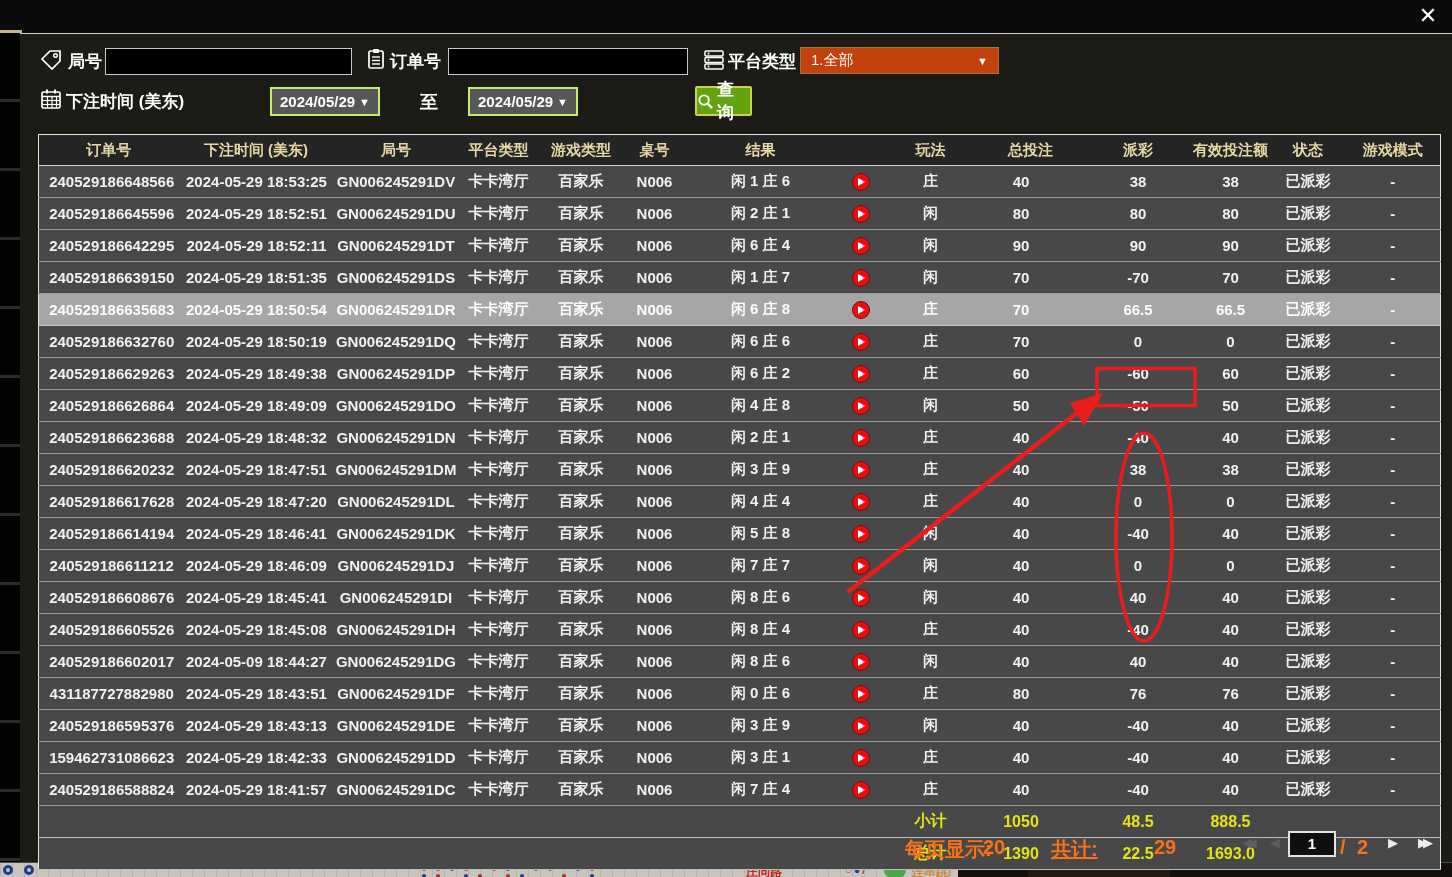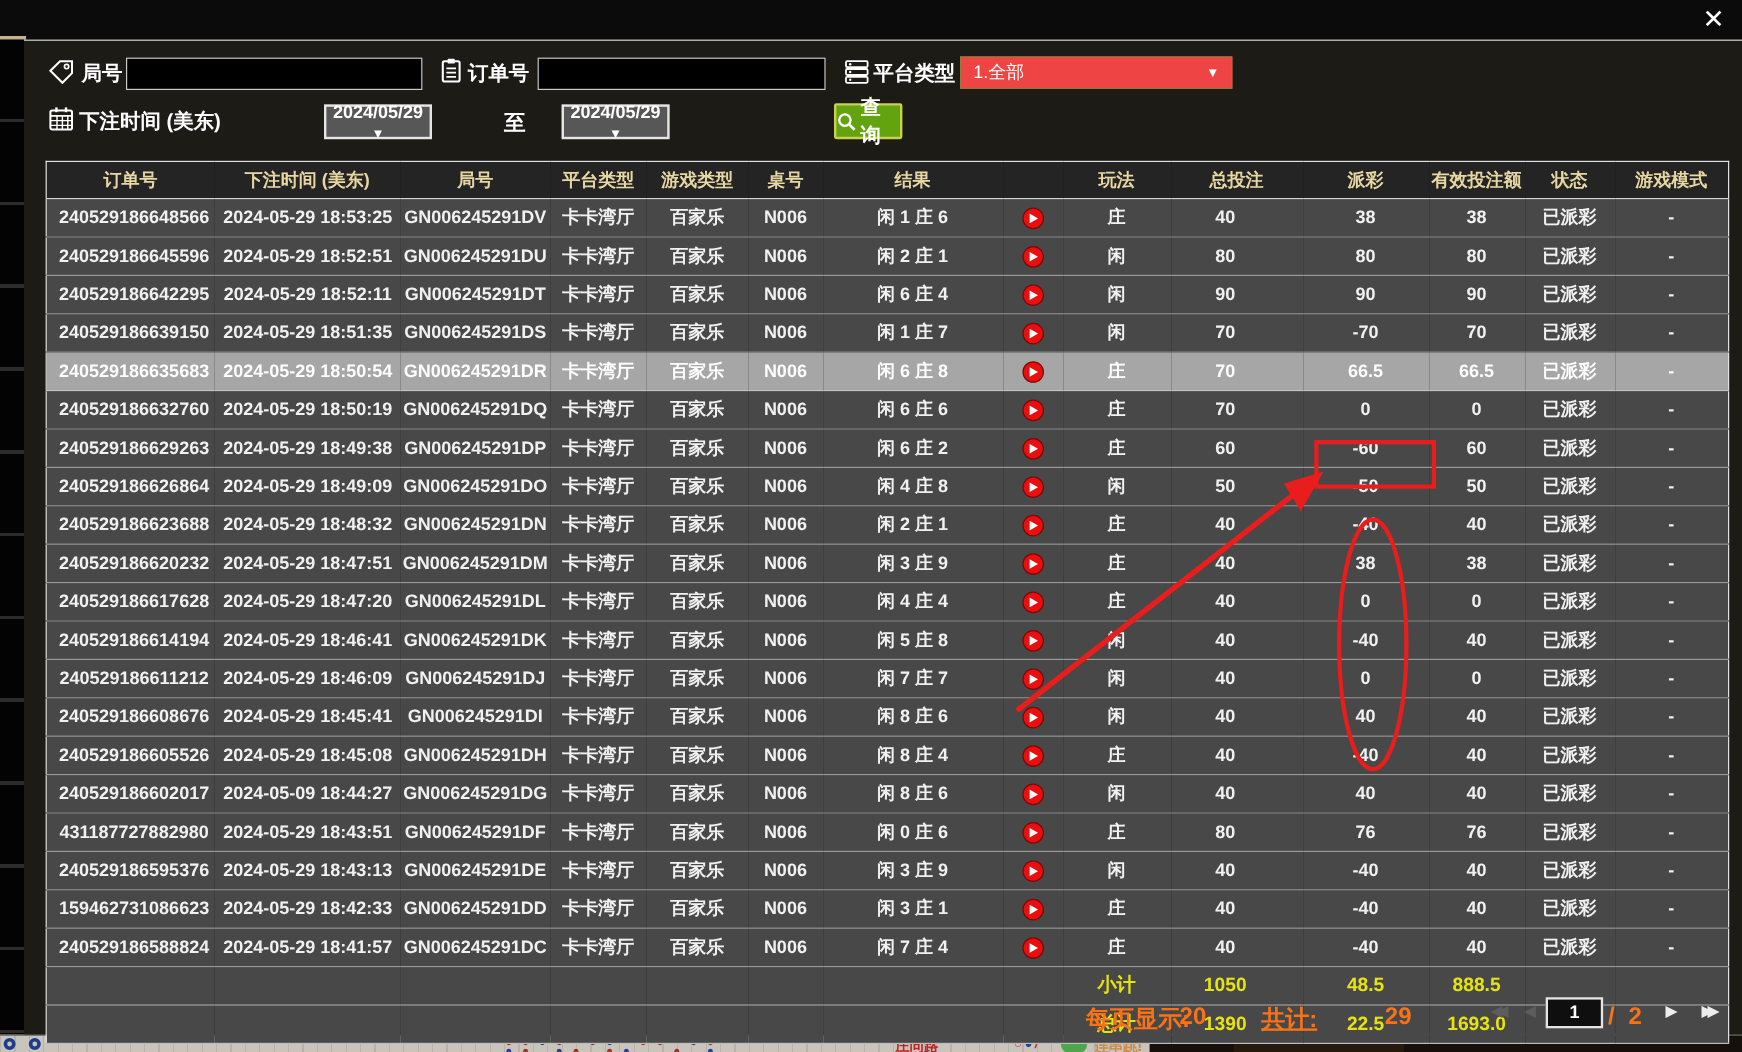--- a/index.html
+++ b/index.html
@@ -34,24 +34,24 @@
   .road-slashes i{font-style:italic;} .s-r{color:#c43226;} .s-b{color:#3a55b4;}
 
   
   .panel{position:absolute;left:20px;top:33px;width:1432px;height:829px;background:#1c1b16;border-top:1px solid #cfcfcf;box-sizing:border-box;}
 
   .f-label{position:absolute;color:#ffffff;font-size:17px;font-weight:bold;white-space:nowrap;}
   .f-icon{position:absolute;width:22px;height:22px;}
   .f-input{position:absolute;height:25px;background:#000;border:1px solid #c8c8c8;color:#fff;
     font-size:15px;padding:0 6px;box-sizing:content-box;outline:none;font-family:inherit;}
   .dd{position:absolute;display:flex;align-items:center;box-sizing:border-box;cursor:pointer;color:#fff;}
-  .dd-platform{left:780px;top:13px;width:227px;height:27px;background:#ef4444;border:1px solid #9a7a3a;
+  .dd-platform{left:780px;top:13px;width:199px;height:27px;background:#c2410c;border:1px solid #9a7a3a;
     font-size:15px;padding:0 10px;justify-content:space-between;}
-  .dd-date{top:53px;width:90px;height:29px;background:#575757;border:2px solid #e5e5e5;
-    font-size:15px;font-weight:bold;justify-content:center;gap:4px;flex-direction:column;}
+  .dd-date{top:53px;width:110px;height:29px;background:#575757;border:2px solid #bef264;
+    font-size:15px;font-weight:bold;justify-content:center;gap:4px;}
   .caret{font-size:11px;}
   .search-btn{position:absolute;left:675px;top:52px;width:57px;height:30px;background:#63a30f;
     border:2px solid #c9d24e;border-radius:2px;display:flex;align-items:center;justify-content:center;
     gap:3px;color:#fff;font-size:17px;font-weight:bold;cursor:pointer;box-sizing:border-box;}
 
   
   .tbl-wrap{position:absolute;left:18px;top:100px;}
   table.bet{border-collapse:collapse;table-layout:fixed;width:1402px;border:1px solid #e2e2e2;}
   table.bet th{height:28px;background:#242424;color:#e7d7a3;font-size:15px;font-weight:bold;
     border-bottom:1px solid #d4d4d4;white-space:nowrap;overflow:hidden;}

